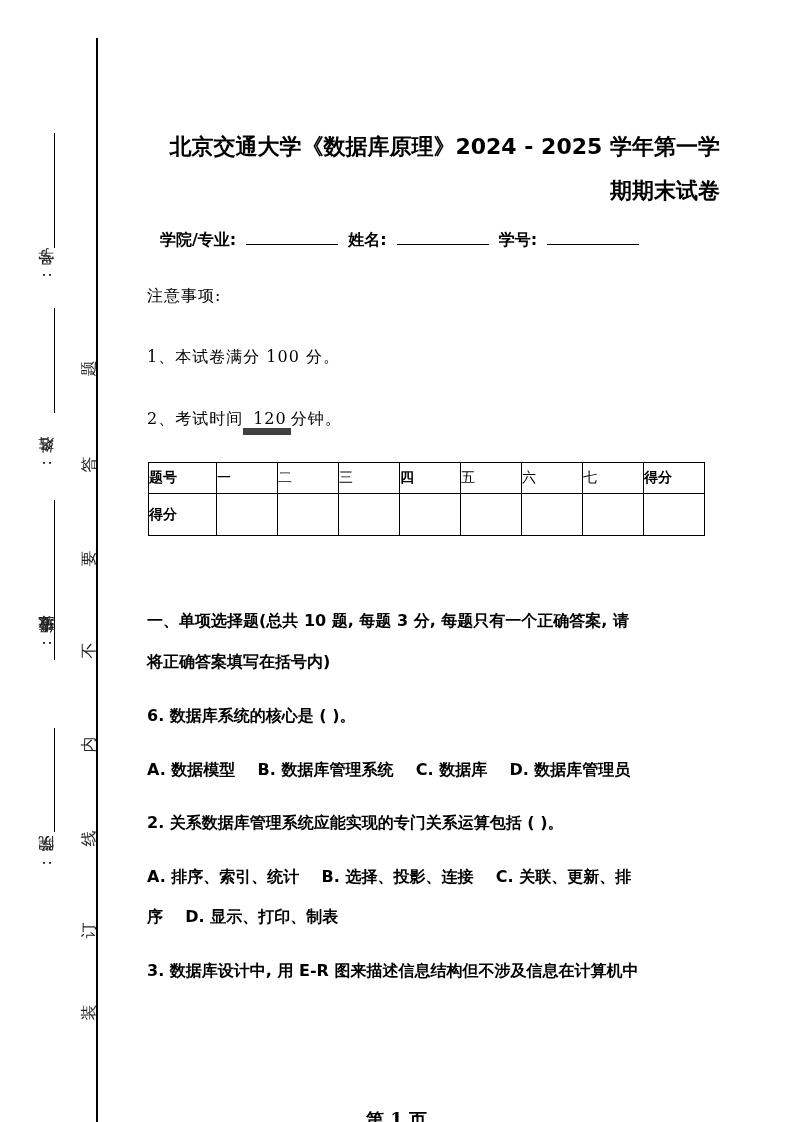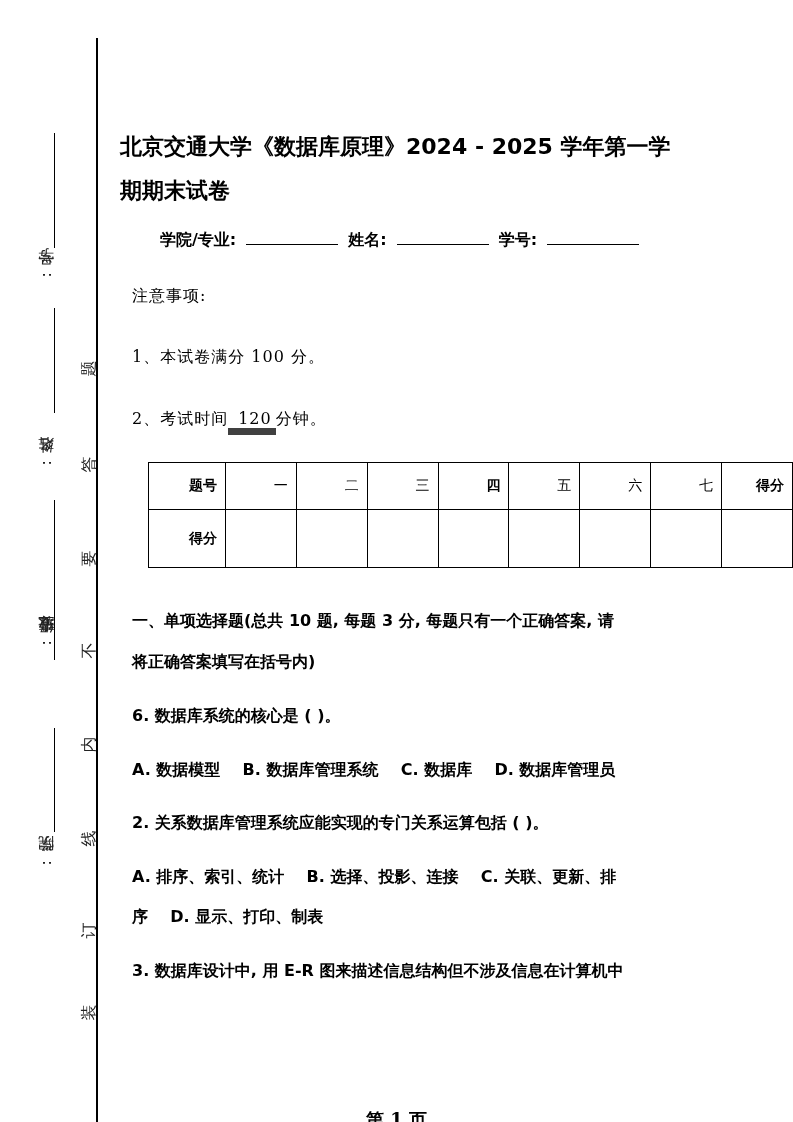--- a/index.html
+++ b/index.html
@@ -1,28 +1,28 @@
 <!DOCTYPE html>
 <html><head>
 <meta charset="utf-8">
 <style>
   html, body { margin: 0; padding: 0; background: #ffffff; }
   body { width: 793px; height: 1122px; position: relative; overflow: hidden; color: #000; font-family: "DejaVu Serif", "Liberation Serif", serif; }
   .binding-line { position: absolute; left: 96px; top: 38px; width: 1.5px; height: 1084px; background: #000; }
   .vlabel { position: absolute; font-size: 16px; writing-mode: vertical-rl; transform: rotate(180deg); white-space: nowrap; font-family: "DejaVu Sans", sans-serif; color: #222; }
   .vline { position: absolute; left: 54px; width: 1px; background: #000; }
   .seal { position: absolute; left: 80px; font-size: 16px; transform: rotate(-90deg); font-family: "DejaVu Sans", sans-serif; color: #222; width: 18px; text-align: center; }
-  .title { position: absolute; left: 120px; width: 600px; text-align: left; font-weight: bold; font-size: 22px; font-family: "DejaVu Sans", sans-serif; }
+  .title { position: absolute; left: 120px; width: 600px; text-align: right; font-weight: bold; font-size: 22px; font-family: "DejaVu Sans", sans-serif; }
   .info-row { position: absolute; left: 160px; top: 230px; font-size: 16px; font-weight: bold; font-family: "DejaVu Sans", sans-serif; display: flex; gap: 10px; align-items: baseline; }
   .blank { display: inline-block; width: 92px; border-bottom: 1px solid #000; height: 14px; }
-  .p { position: absolute; left: 132px; font-size: 16px; letter-spacing: 1px; }
+  .p { position: absolute; left: 147px; font-size: 16px; letter-spacing: 1px; }
   .p.sans { font-family: "DejaVu Sans", sans-serif; letter-spacing: 0; font-weight: bold; }
   .underline-val { display: inline-block; border-bottom: 7px solid #404040; padding: 0 4px 0 10px; }
   table.score { position: absolute; left: 148px; top: 462px; border-collapse: collapse; font-family: "DejaVu Sans", sans-serif; font-size: 14px; }
-  table.score td { border: 1px solid #000; text-align: right; padding: 8px; }
+  table.score td { border: 1px solid #000; text-align: left; padding: 0; }
   table.score tr.r0 td { height: 30px; }
   table.score tr.r1 td { height: 41px; }
   table.score tr.r2 td { height: 50px; }
   table.score td.hd { font-weight: bold; width: 67px; }
   table.score td.c { width: 60px; }
   .footer { position: absolute; left: 0; width: 793px; top: 1108px; text-align: center; font-size: 18px; font-weight: bold; font-family: "DejaVu Serif", serif; }
 </style>
 </head>
 <body>
 

